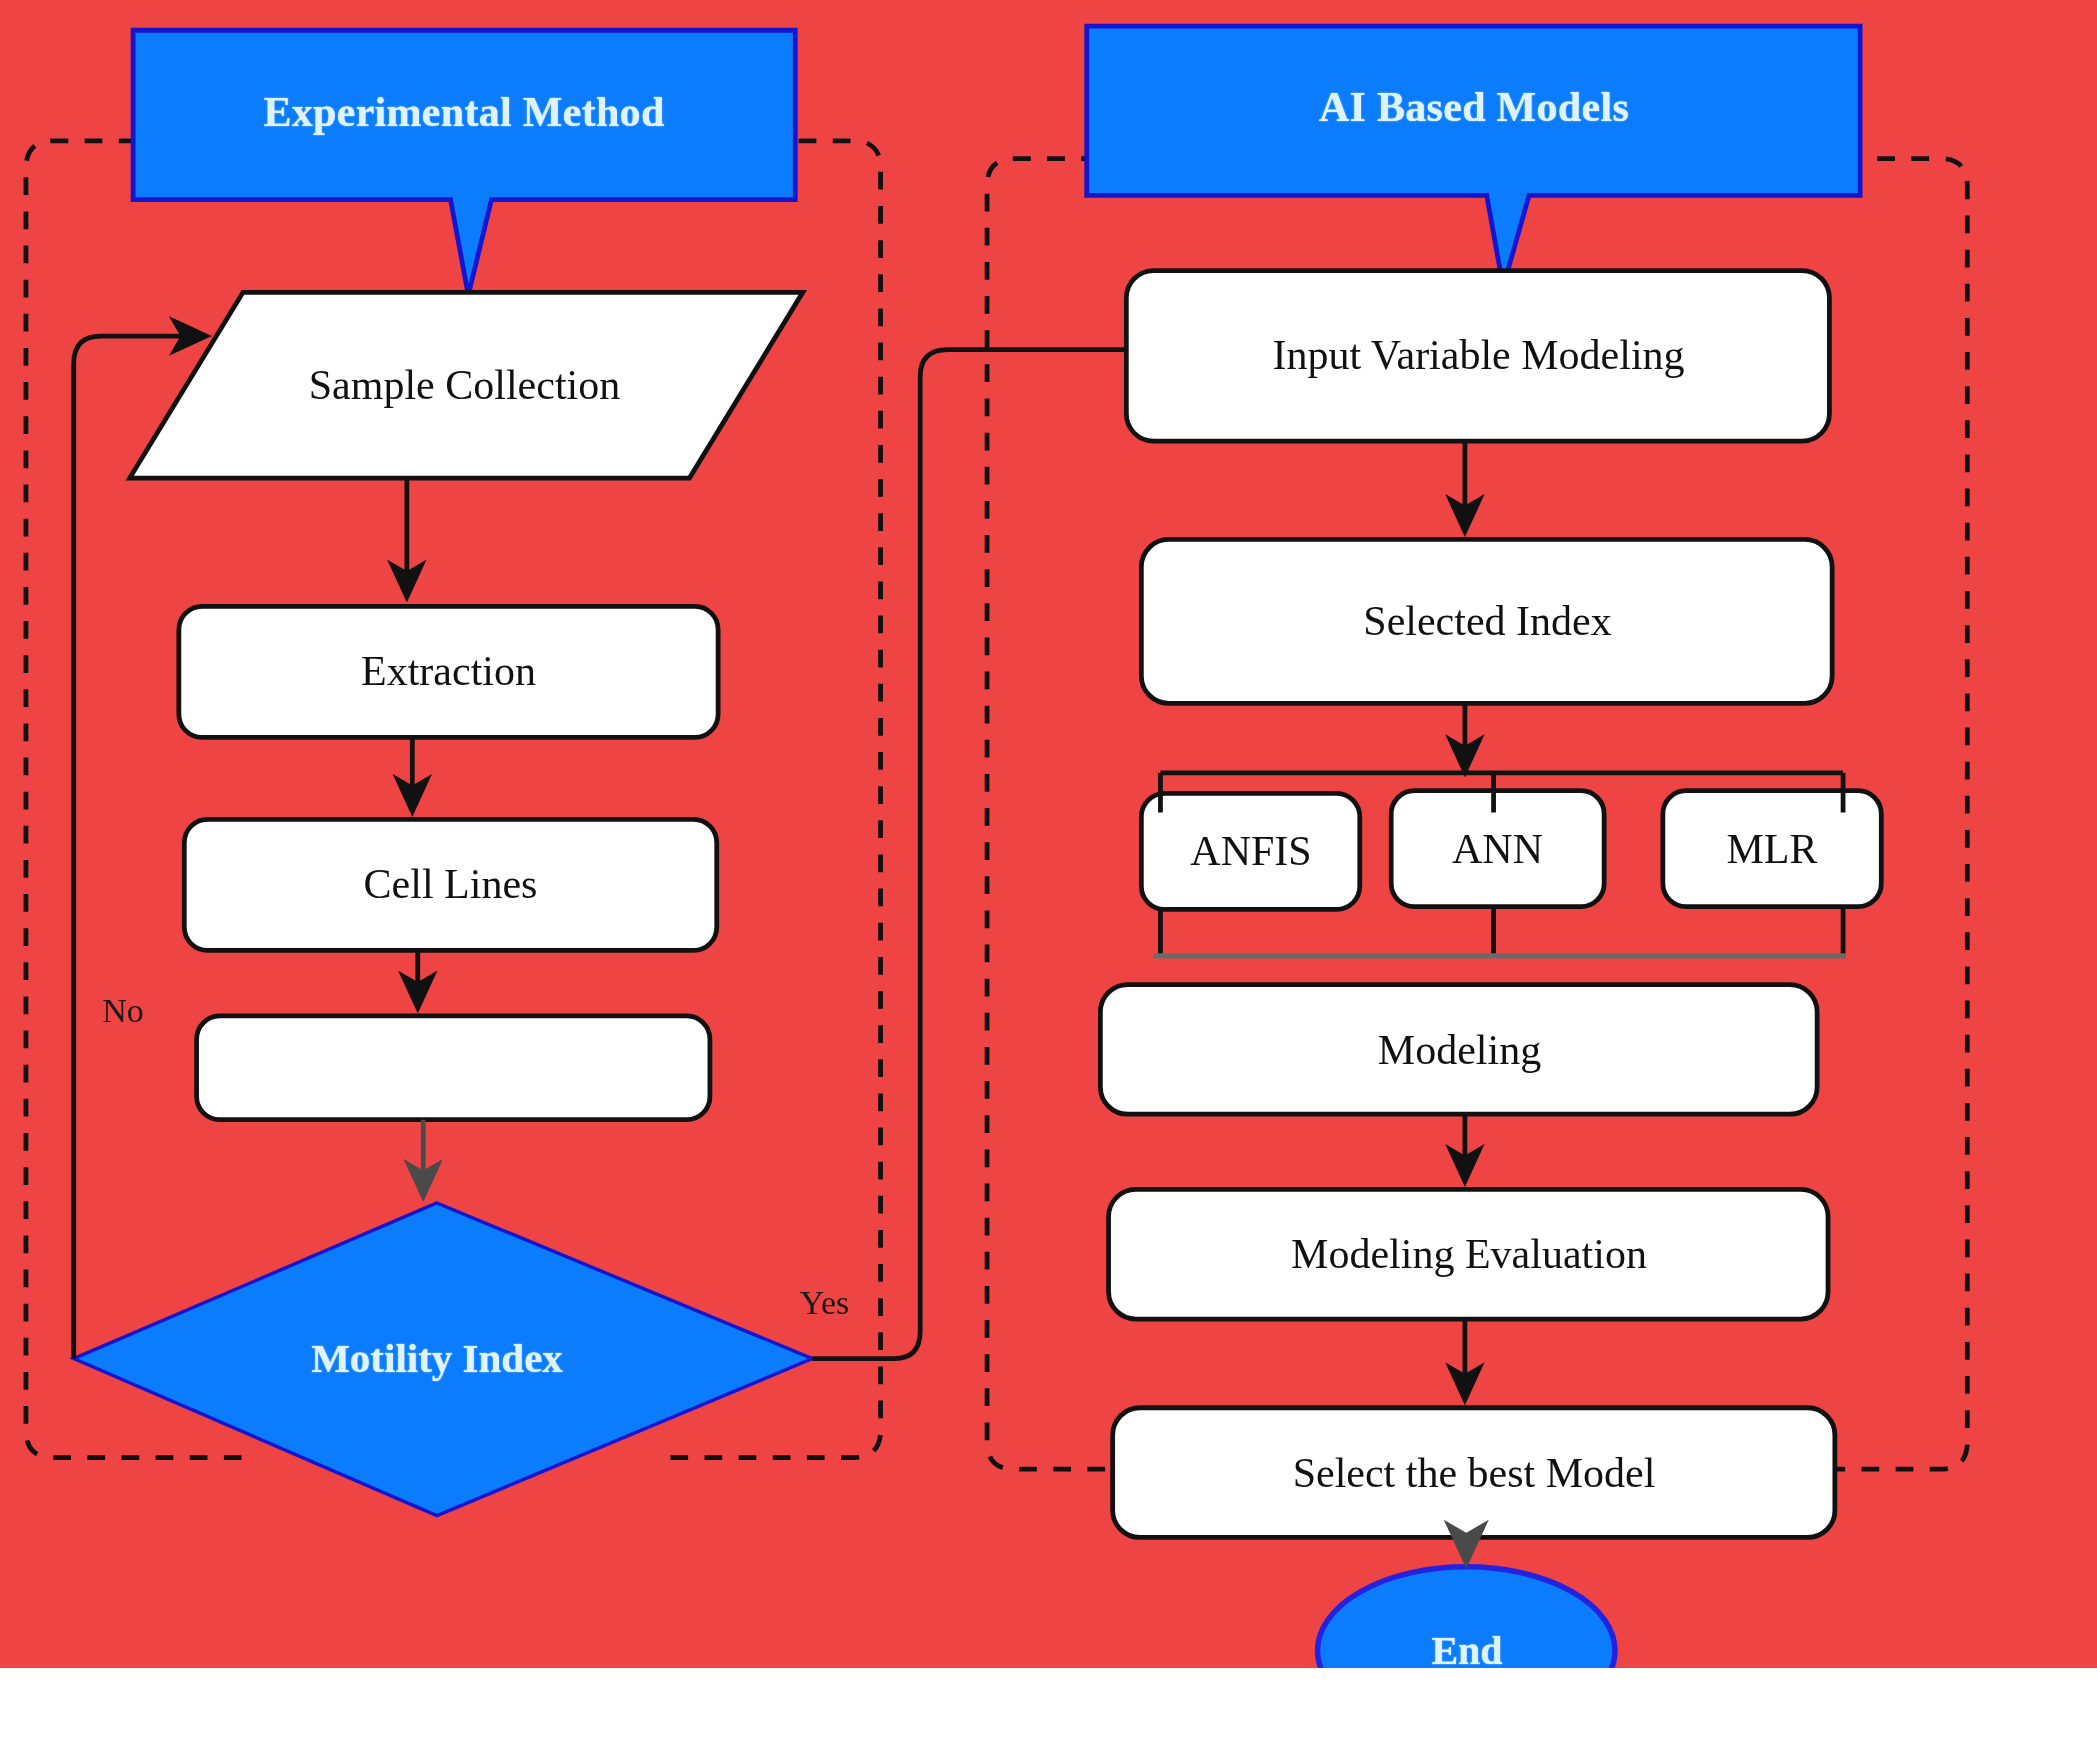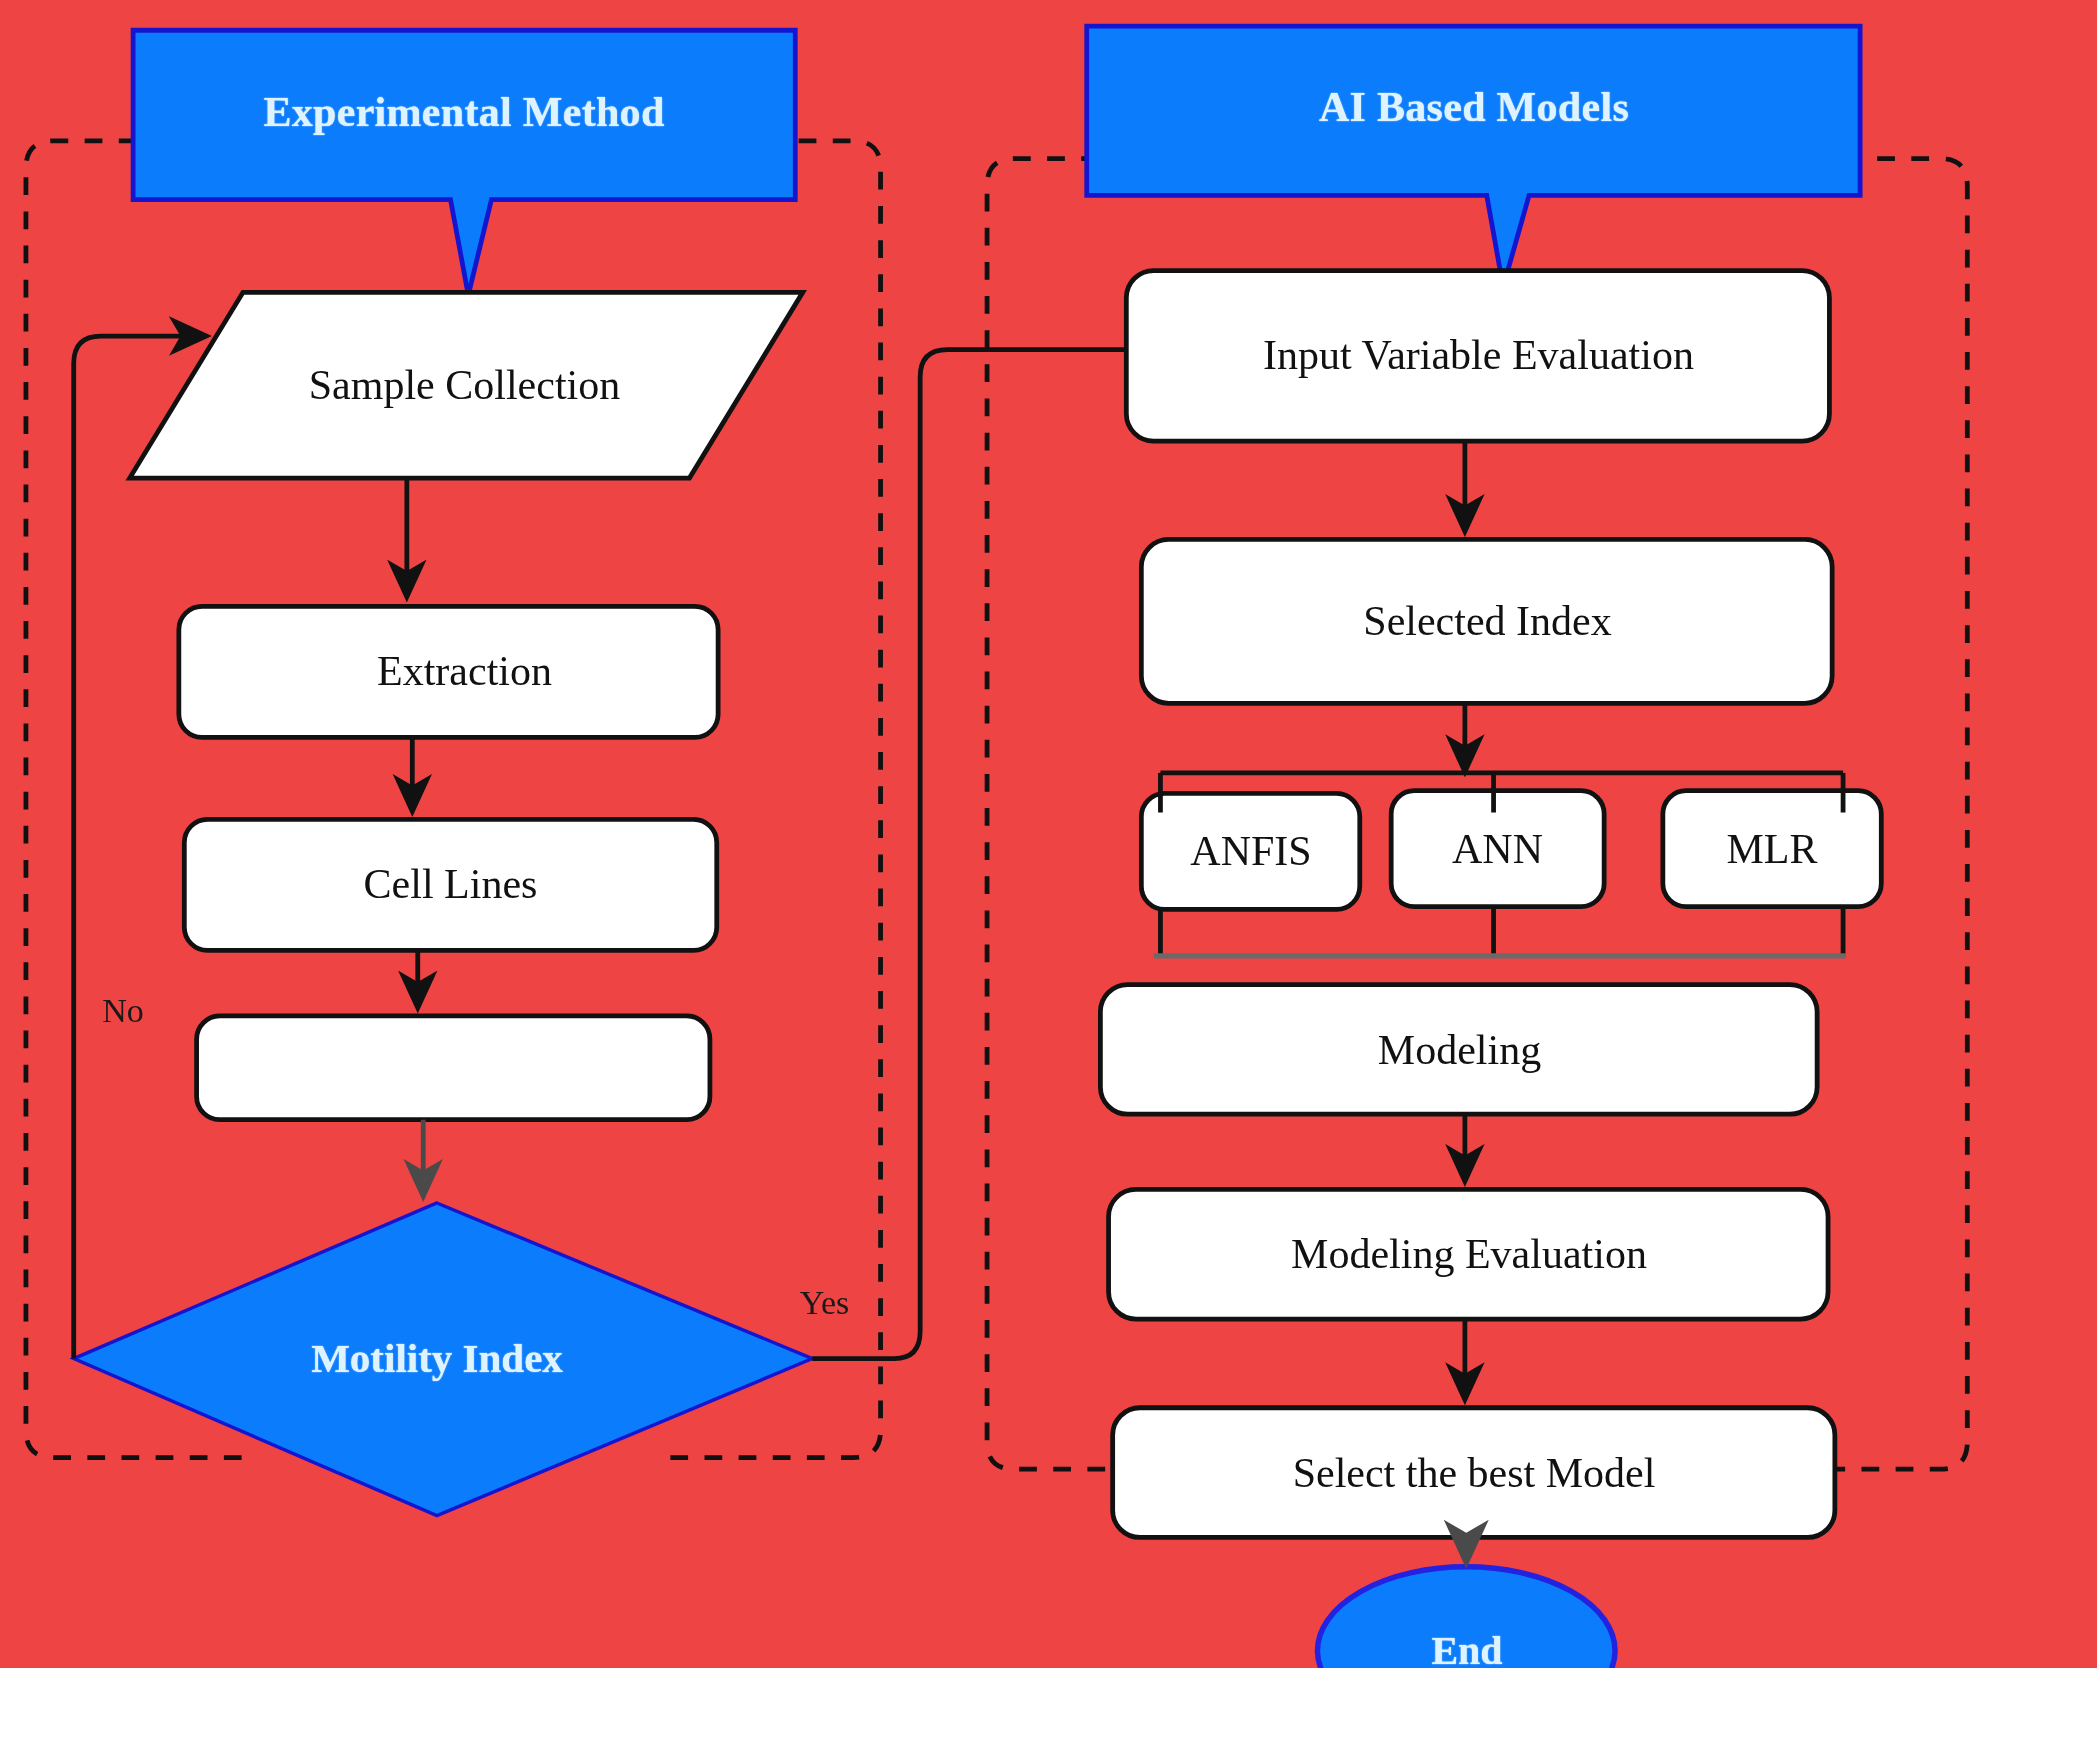--- a/index.html
+++ b/index.html
@@ -97,32 +97,32 @@
     <line x1="2146" y1="1932" x2="2146" y2="2048" stroke="#111" stroke-width="7" marker-end="url(#arrow)"></line>
     <line x1="2148" y1="2252" x2="2148" y2="2286" stroke="#4a4a4a" stroke-width="8" marker-end="url(#arrowg)"></line>
   </svg>
 
   <div class="node-label banner-text" style="left:133px;top:41px;width:662px;height:143px;">Experimental Method</div>
 
   <div class="node-label banner-text" style="left:1087px;top:36px;width:774px;height:143px;">AI Based Models</div>
 
   <div class="node-label proc-text" style="left:137px;top:292px;width:655px;height:186px;">Sample Collection</div>
 
-  <div class="node-label proc-text" style="left:195px;top:606px;width:539px;height:131px;">Extraction</div>
+  <div class="node-label proc-text" style="left:179px;top:606px;width:539px;height:131px;">Extraction</div>
 
   <div class="node-label proc-text" style="left:184px;top:819px;width:533px;height:131px;">Cell Lines</div>
 
 
   <div class="node-label diamond-text" style="left:239px;top:1318px;width:396px;height:82px;">Motility Index</div>
 
   <div class="node-label edge-text" style="left:75px;top:990px;width:96px;height:41px;">No</div>
 
   <div class="node-label edge-text" style="left:770px;top:1282px;width:109px;height:41px;">Yes</div>
 
-  <div class="node-label proc-text" style="left:1127px;top:270px;width:703px;height:171px;">Input Variable Evaluation</div>
+  <div class="node-label proc-text" style="left:1127px;top:270px;width:703px;height:171px;">Input Variable Modeling</div>
 
   <div class="node-label proc-text" style="left:1142px;top:539px;width:691px;height:164px;">Selected Index</div>
 
   <div class="node-label small-proc-text" style="left:1142px;top:793px;width:218px;height:116px;">ANFIS</div>
 
   <div class="node-label small-proc-text" style="left:1391px;top:791px;width:213px;height:116px;">ANN</div>
 
   <div class="node-label small-proc-text" style="left:1663px;top:791px;width:218px;height:116px;">MLR</div>
 
   <div class="node-label proc-text" style="left:1101px;top:985px;width:717px;height:130px;">Modeling</div>

